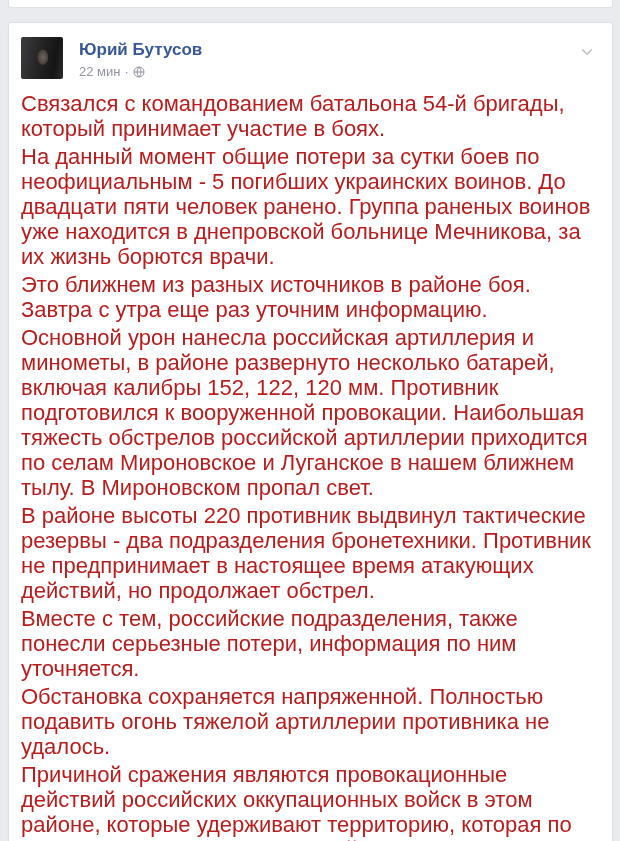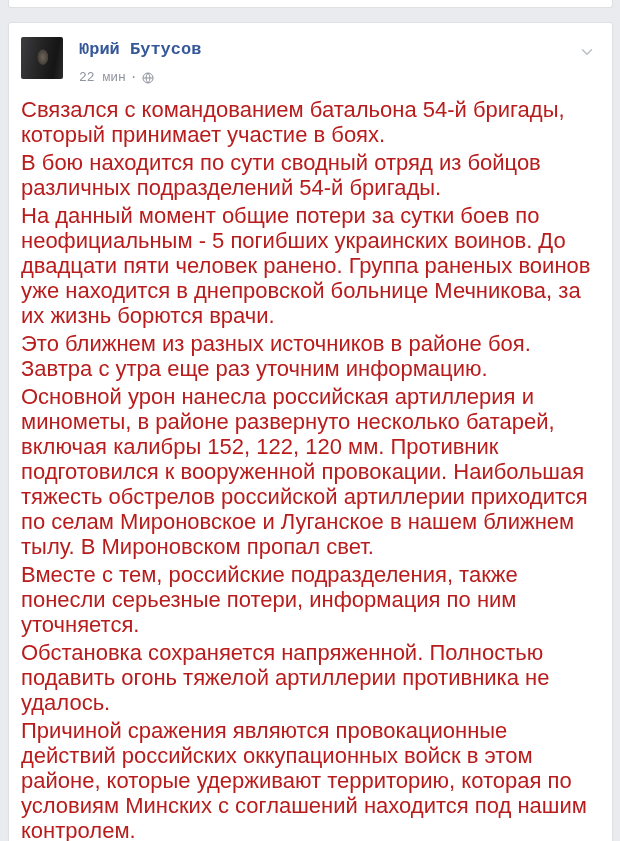--- a/index.html
+++ b/index.html
@@ -33,32 +33,32 @@
   }
   .avatar {
     width: 42px; height: 42px;
     flex: 0 0 42px;
     border-radius: 2px;
     background:
       radial-gradient(ellipse 9px 13px at 52% 48%, #6e655e 0%, #474039 55%, rgba(0,0,0,0) 62%),
       linear-gradient(100deg, #3d3d40 0%, #242425 45%, #151516 78%, #2c2c2e 100%);
     cursor: pointer;
   }
-  .header-text { margin-left: 16px; padding-top: 2px; font-family: Liberation Mono, monospace; }
+  .header-text { margin-left: 16px; padding-top: 2px; }
   .author-name {
     font-size: 17px;
     font-weight: bold;
     color: #365899;
     text-decoration: none;
     line-height: 22px;
     display: inline-block;
     cursor: pointer;
   }
   .meta-row {
-    margin-top: 9px;
+    margin-top: 3px;
     display: flex;
     align-items: center;
     font-size: 13px;
     color: #90949c;
   }
   .meta-row .sep { margin: 0 4px; }
   .meta-row svg { display: block; }
   .chevron {
     position: absolute;
     top: 20px; right: 16px;
@@ -119,24 +119,24 @@
     </div>
     <span class="chevron">
       <svg width="18" height="18" viewBox="0 0 24 24" fill="none" stroke="#bcc0c4" stroke-width="2" stroke-linecap="round" stroke-linejoin="round">
         <polyline points="6 9 12 15 18 9"></polyline>
       </svg>
     </span>
   </div>
 
   <div class="post-body">
     <p>Связался с командованием батальона 54-й бригады, который принимает участие в боях.</p>
-    <p>В бою находится по сути сводный отряд из бойцов различных подразделений 54-й бригады.</p>
     <p>На данный момент общие потери за сутки боев по неофициальным - 5 погибших украинских воинов. До двадцати пяти человек ранено. Группа раненых воинов уже находится в днепровской больнице Мечникова, за их жизнь борются врачи.</p>
     <p>Это ближнем из разных источников в районе боя. Завтра с утра еще раз уточним информацию.</p>
     <p>Основной урон нанесла российская артиллерия и минометы, в районе развернуто несколько батарей, включая калибры 152, 122, 120 мм. Противник подготовился к вооруженной провокации. Наибольшая тяжесть обстрелов российской артиллерии приходится по селам Мироновское и Луганское в нашем ближнем тылу. В Мироновском пропал свет.</p>
+    <p>В районе высоты 220 противник выдвинул тактические резервы - два подразделения бронетехники. Противник не предпринимает в настоящее время атакующих действий, но продолжает обстрел.</p>
     <p>Вместе с тем, российские подразделения, также понесли серьезные потери, информация по ним уточняется.</p>
     <p>Обстановка сохраняется напряженной. Полностью подавить огонь тяжелой артиллерии противника не удалось.</p>
     <p>Причиной сражения являются провокационные действий российских оккупационных войск в этом районе, которые удерживают территорию, которая по условиям Минских с соглашений находится под нашим контролем.</p>
   </div>
 
   <div class="post-footer">
     <button class="action-btn">
       <span>
         <svg width="17" height="17" viewBox="0 0 24 24" fill="none" stroke="#8d949e" stroke-width="2" stroke-linecap="round" stroke-linejoin="round">
           <path d="M7 22H4a2 2 0 0 1-2-2v-7a2 2 0 0 1 2-2h3"></path>

